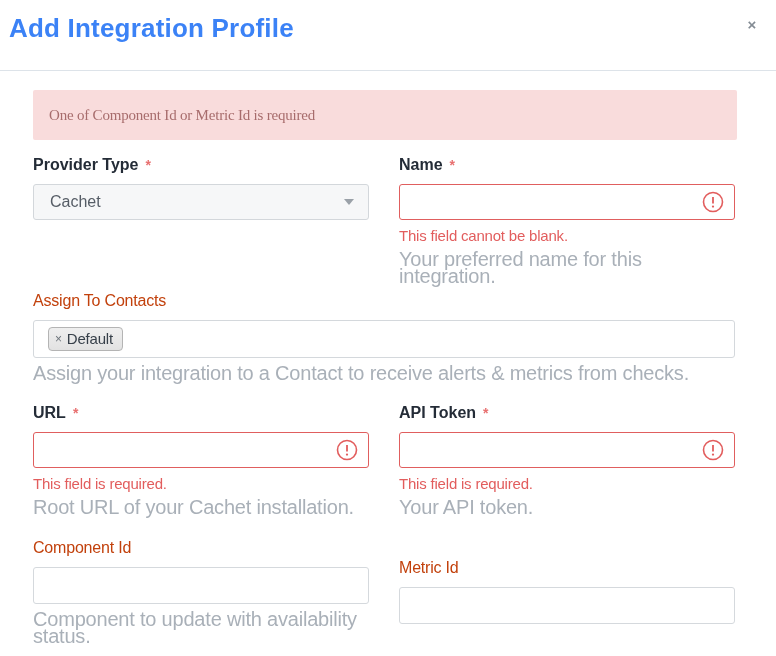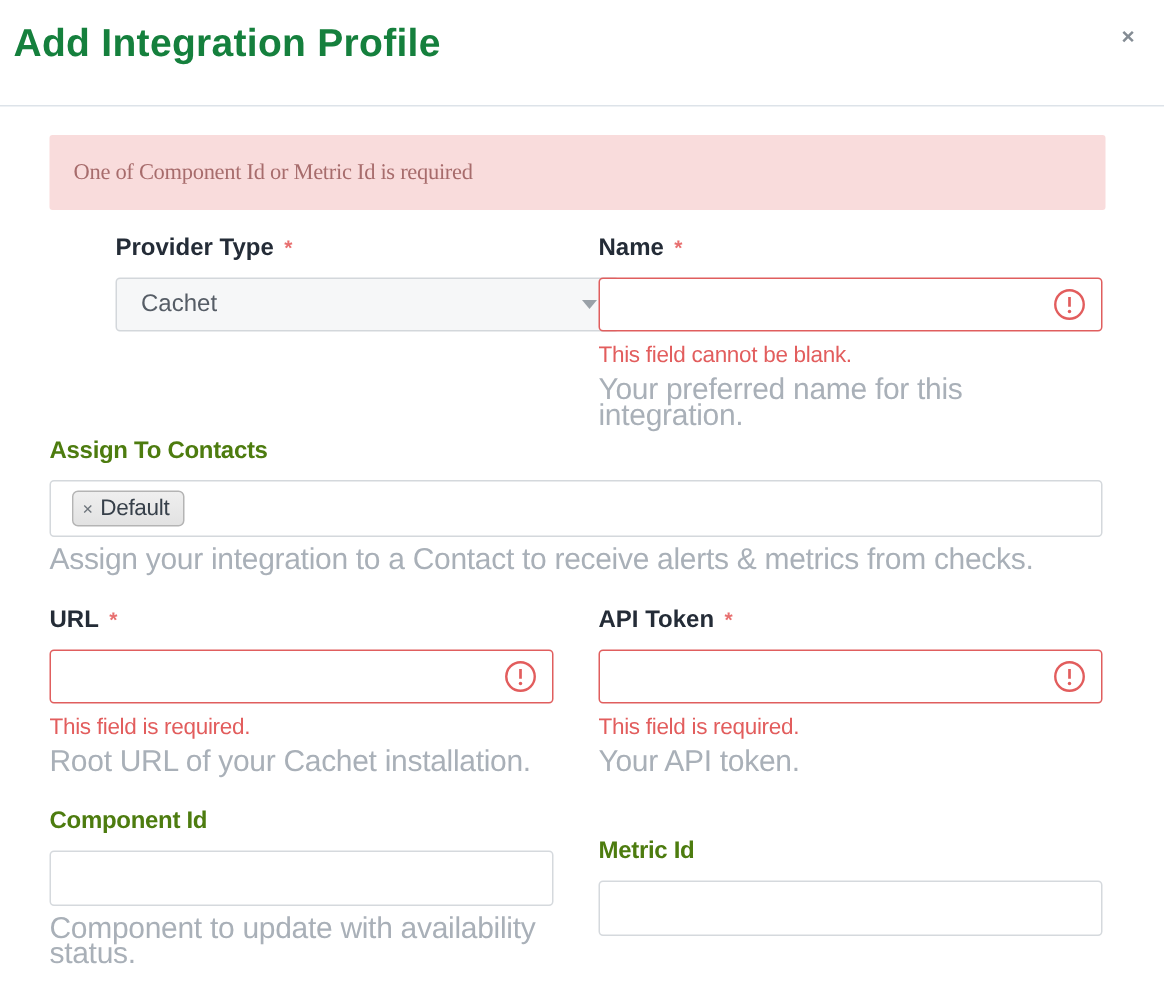--- a/index.html
+++ b/index.html
@@ -7,21 +7,21 @@
   body {
     width: 776px; height: 656px;
     position: relative;
     font-family: "Liberation Sans", sans-serif;
     overflow: hidden;
   }
 
   
   .modal-title {
     position: absolute; left: 9px; top: 13px;
-    font-size: 26px; font-weight: 700; color: #15803d;
+    font-size: 26px; font-weight: 700; color: #3b82f6;
     letter-spacing: 0.2px;
   }
   .close-btn {
     position: absolute; right: 14px; top: 15px;
     width: 20px; height: 20px;
     font-size: 15px; line-height: 20px; text-align: center;
     color: #848c94; cursor: pointer; font-weight: 700;
   }
   .divider {
     position: absolute; left: 0; top: 70px; width: 776px; height: 1px;
@@ -34,35 +34,35 @@
     background: #f9dcdc; border-radius: 2px;
     display: flex; align-items: center;
     padding-left: 16px;
     font-size: 15px; color: #a76c6c;
     letter-spacing: -0.2px;
     font-family: Liberation Serif, serif;
   }
 
   
   .group { position: absolute; }
-  .g-provider  { left: 33px;  top: 156px; width: 336px; margin-left: 44px; }
+  .g-provider  { left: 33px;  top: 156px; width: 336px; }
   .g-name      { left: 399px; top: 156px; width: 336px; }
   .g-contacts  { left: 33px;  top: 292px; width: 702px; }
   .g-url       { left: 33px;  top: 404px; width: 336px; }
   .g-token     { left: 399px; top: 404px; width: 336px; }
   .g-component { left: 33px;  top: 539px; width: 336px; }
   .g-metric    { left: 399px; top: 511px; width: 336px; margin-top: 48px; }
 
   .field-label {
     display: block;
     font-size: 16px; font-weight: 700; color: #242c37;
     margin-bottom: 10px; line-height: 18px;
   }
   .field-label.optional {
-    font-weight: 700; color: #4d7c0f; letter-spacing: -0.2px;
+    font-weight: 400; color: #c2410c; letter-spacing: -0.2px;
   }
   .asterisk { color: #e87070; font-size: 14px; margin-left: 7px; font-weight: 700; }
 
   .input-wrap { position: relative; width: 100%; }
 
   .text-input {
     width: 100%; height: 36px;
     border: 1px solid #d5d9dd; border-radius: 3px;
     background: #ffffff;
     font-family: "Liberation Sans", sans-serif;

